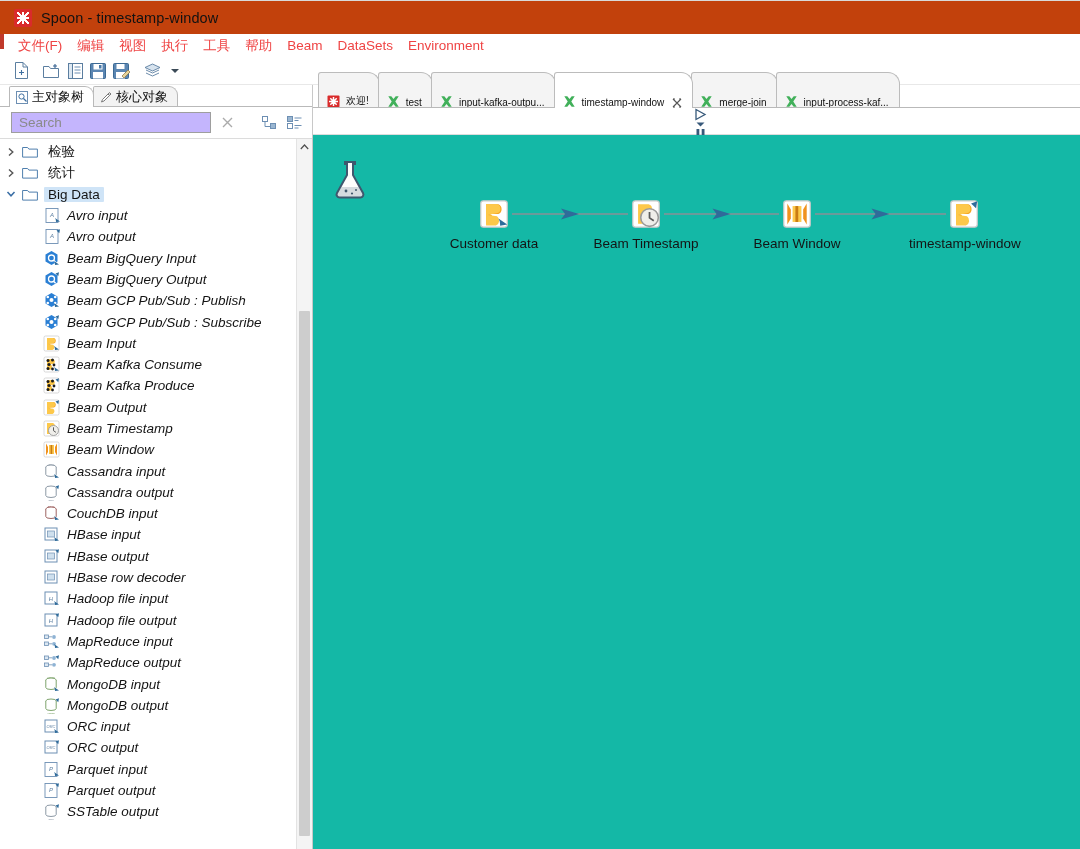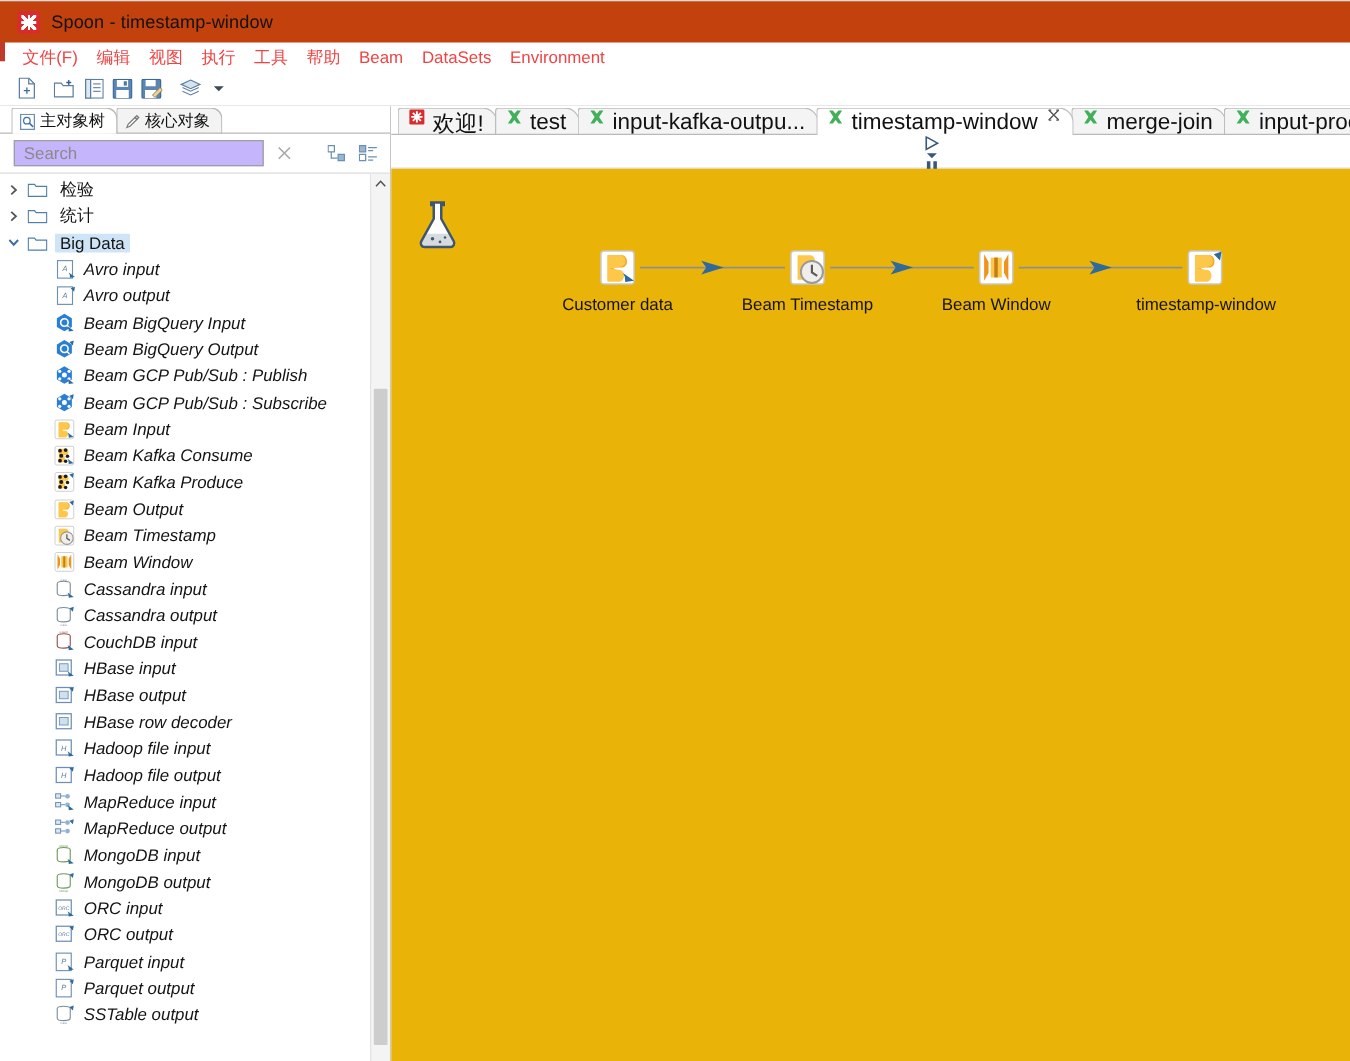--- a/index.html
+++ b/index.html
@@ -265,24 +265,24 @@
     position: relative;
     background: #ffffff;
   }
   .ct-tabs::after {
     content: "";
     position: absolute;
     left: 0; right: 0; bottom: 0;
     height: 1px; background: #b9b9b9;
   }
   .ct-tab {
-    display: flex; align-items: flex-start; gap: 6px;
-    height: 22px;
+    display: flex; align-items: flex-end; gap: 6px;
+    height: 36px;
     padding: 0 10px 0 8px;
-    font-size: 18px;
+    font-size: 10px;
     border: 1px solid #bcbcbc;
     border-bottom: none;
     border-radius: 3px 12px 0 0;
     background: #f4f4f4;
     color: #111;
     position: relative;
     white-space: nowrap;
     cursor: default;
     margin-right: -2px;
   }
@@ -322,21 +322,21 @@
     padding: 0 4px 0 6px;
     font-size: 13px;
     color: #111;
     cursor: default;
   }
   .zoom-select .chev { color: #4a4a4a; font-size: 9px; }
 
   .canvas {
     flex: 1 1 auto;
     position: relative;
-    background: #eab308;
+    background: #14b8a6;
     overflow: hidden;
   }
   .flask-icon {
     position: absolute;
     left: 19px; top: 25px;
   }
   
   .step {
     position: absolute;
     width: 110px;

